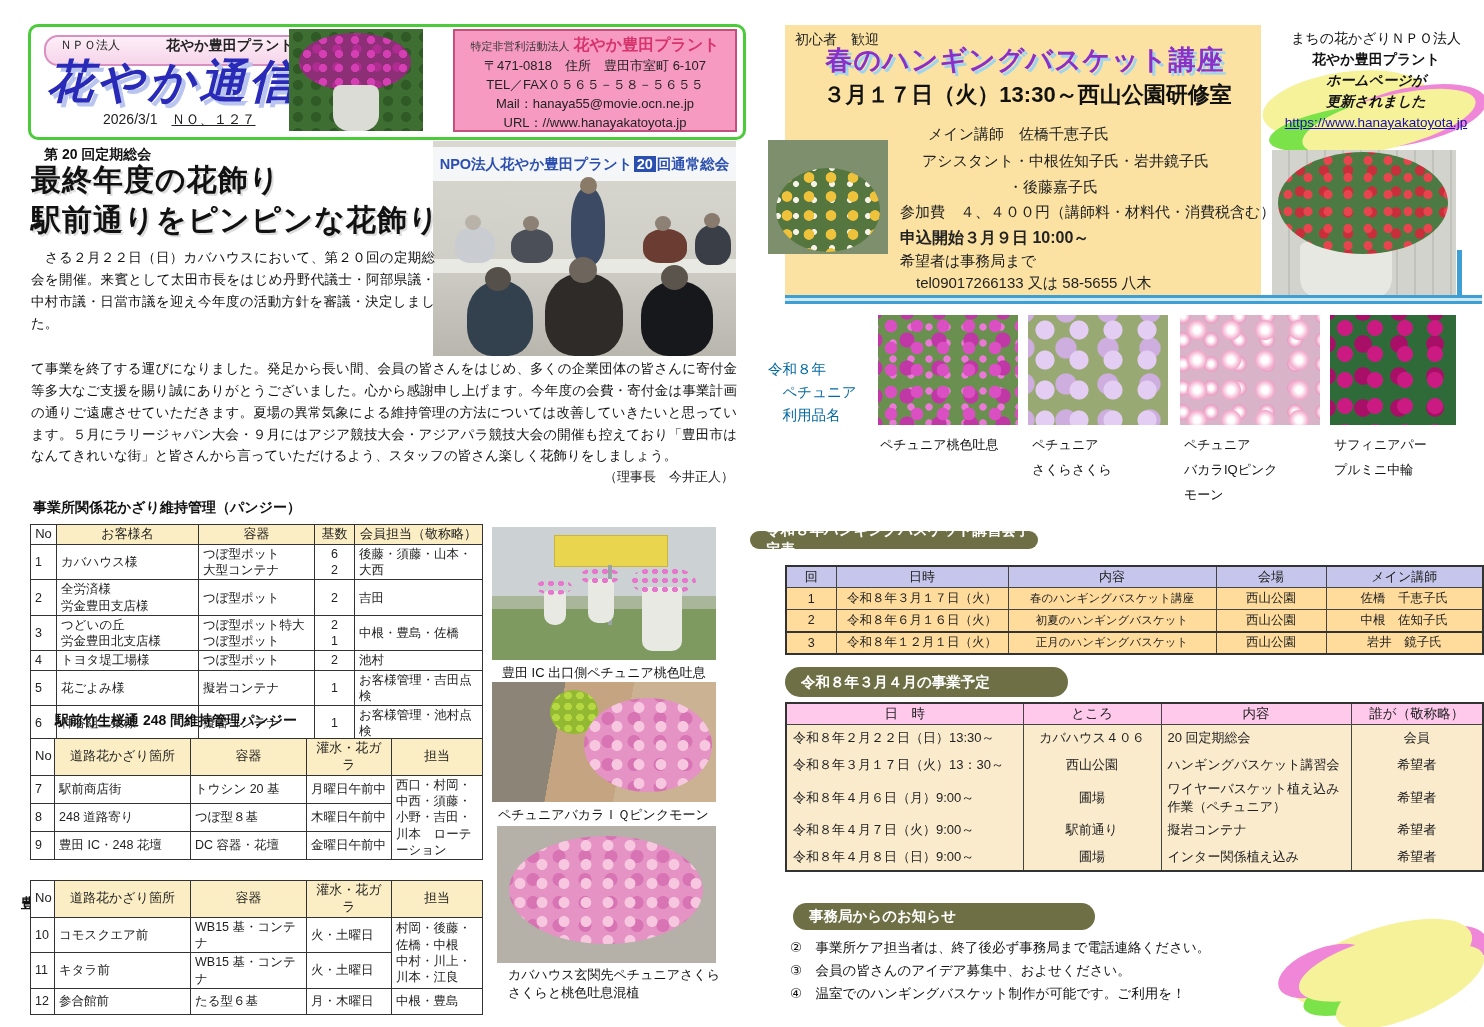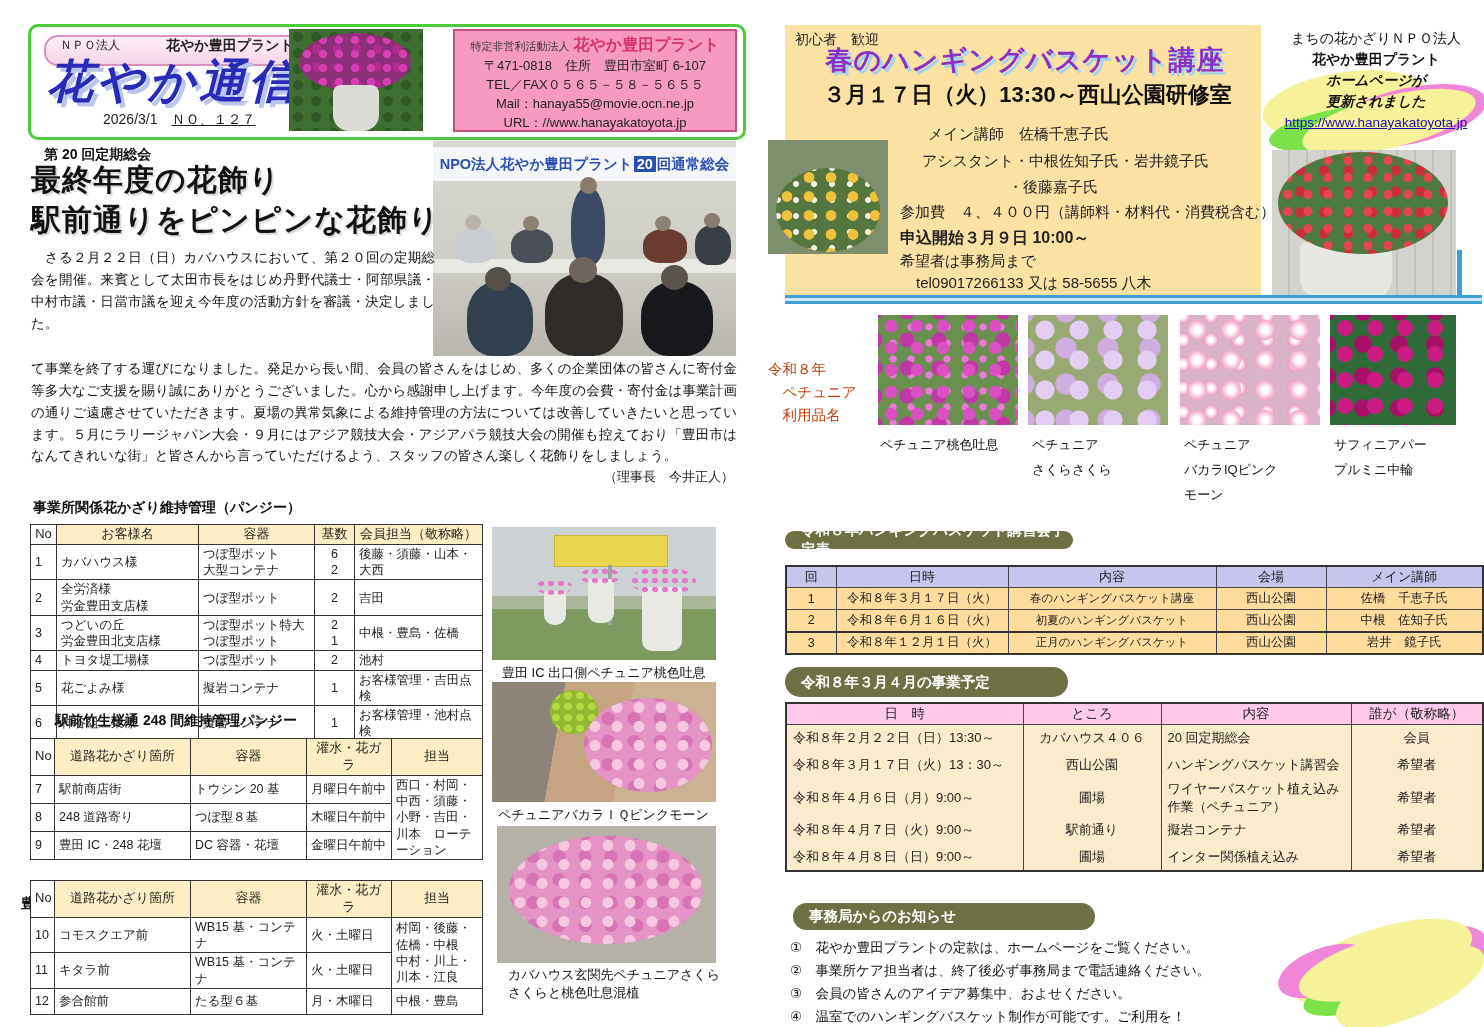--- a/index.html
+++ b/index.html
@@ -104,21 +104,21 @@
   .c-line{font-size:15px;color:#222;}
   .bold{font-weight:bold;}
   .hp-blk{left:1268px;top:28px;width:216px;text-align:center;font-size:14px;line-height:21px;color:#111;}
   .hp-blk .b{font-weight:bold;}
   .hp-blk .i{font-style:italic;font-weight:bold;}
   .link{color:#1a0dab;text-decoration:underline;font-size:13.5px;cursor:pointer;}
   .ell{position:absolute;border-radius:50%;}
   .blue-line{left:785px;top:295px;width:697px;height:9px;background:#cfe8f6;border-top:3px solid #3d9fd3;border-bottom:3px solid #3d9fd3;box-sizing:border-box;}
   .vconn{left:1457px;top:250px;width:5px;height:48px;background:#3d9fd3;}
 
-  .var-label{left:768px;top:358px;font-size:14.5px;color:#c2410c;line-height:23px;}
+  .var-label{left:768px;top:358px;font-size:14.5px;color:#0369a1;line-height:23px;}
   .badge{background:#6e6f45;border-radius:14px;color:#fff;font-weight:bold;font-size:14.5px;
          display:flex;align-items:center;padding-left:16px;box-sizing:border-box;}
 
   table.rt{border-collapse:collapse;table-layout:fixed;}
   table.rt th,table.rt td{border:1px solid #444;padding:1px 6px;font-size:12.5px;overflow:hidden;}
   table.rt1 th{background:#c6c6ed;font-weight:normal;text-align:center;font-size:13px;}
   table.rt1 td{background:#ffdc9c;text-align:center;}
   table.rt1{border:2px solid #333;}
   tr.thick td{border-top:2px solid #333;}
   table.rt2 th{background:#ffc9ec;font-weight:normal;text-align:center;font-size:13.5px;}
@@ -404,21 +404,21 @@
   <div class="abs ph f-deep" style="left:1330px;top:315px;width:126px;height:110px;"></div>
   <div class="abs cap pre" style="left:880px;top:432px;line-height:25px;">ペチュニア桃色吐息</div>
   <div class="abs cap pre" style="left:1032px;top:432px;line-height:25px;">ペチュニア
 さくらさくら</div>
   <div class="abs cap pre" style="left:1184px;top:432px;line-height:25px;">ペチュニア
 バカラIQピンク
 モーン</div>
   <div class="abs cap pre" style="left:1334px;top:432px;line-height:25px;">サフィニアパー
 プルミニ中輪</div>
 
-  <div class="abs badge" style="left:785px;top:531px;width:288px;height:18px;">令和８年ハンギングバスケット講習会予定表</div>
+  <div class="abs badge" style="left:750px;top:531px;width:288px;height:18px;">令和８年ハンギングバスケット講習会予定表</div>
   <table class="rt rt1 abs" style="left:785px;top:565px;width:697px;">
     <colgroup>
         <col style="width:50px">
         <col style="width:172px">
         <col style="width:208px">
         <col style="width:110px">
         <col style="width:157px">
       </colgroup>
     <tbody>
         <tr>
@@ -495,21 +495,20 @@
           <td>令和８年４月８日（日）9:00～</td>
           <td class="ctr">圃場</td>
           <td>インター関係植え込み</td>
           <td class="ctr">希望者</td>
         </tr>
   </tbody>
     </table>
 
   <div class="abs badge" style="left:793px;top:903px;width:302px;height:27px;">事務局からのお知らせ</div>
   <div class="abs" style="left:790px;top:936px;width:480px;">
-    <div class="notice-item">①　花やか豊田プラントの定款は、ホームページをご覧ください。</div>
     <div class="notice-item">②　事業所ケア担当者は、終了後必ず事務局まで電話連絡ください。</div>
     <div class="notice-item">③　会員の皆さんのアイデア募集中、およせください。</div>
     <div class="notice-item">④　温室でのハンギングバスケット制作が可能です。ご利用を！</div>
   </div>
 
   <div class="abs ell" style="left:1342px;top:935px;width:150px;height:62px;background:#ef86d8;transform:rotate(-22deg);"></div>
   <div class="abs ell" style="left:1288px;top:928px;width:188px;height:70px;background:#f6f29a;transform:rotate(-18deg);"></div>
   <div class="abs ell" style="left:1300px;top:962px;width:156px;height:44px;background:#7ce24a;transform:rotate(-18deg);"></div>
   <div class="abs ell" style="left:1330px;top:958px;width:160px;height:58px;background:#f6f29a;transform:rotate(-24deg);"></div>
   <div class="abs ell" style="left:1276px;top:948px;width:96px;height:46px;background:#ef86d8;transform:rotate(-20deg);"></div>

